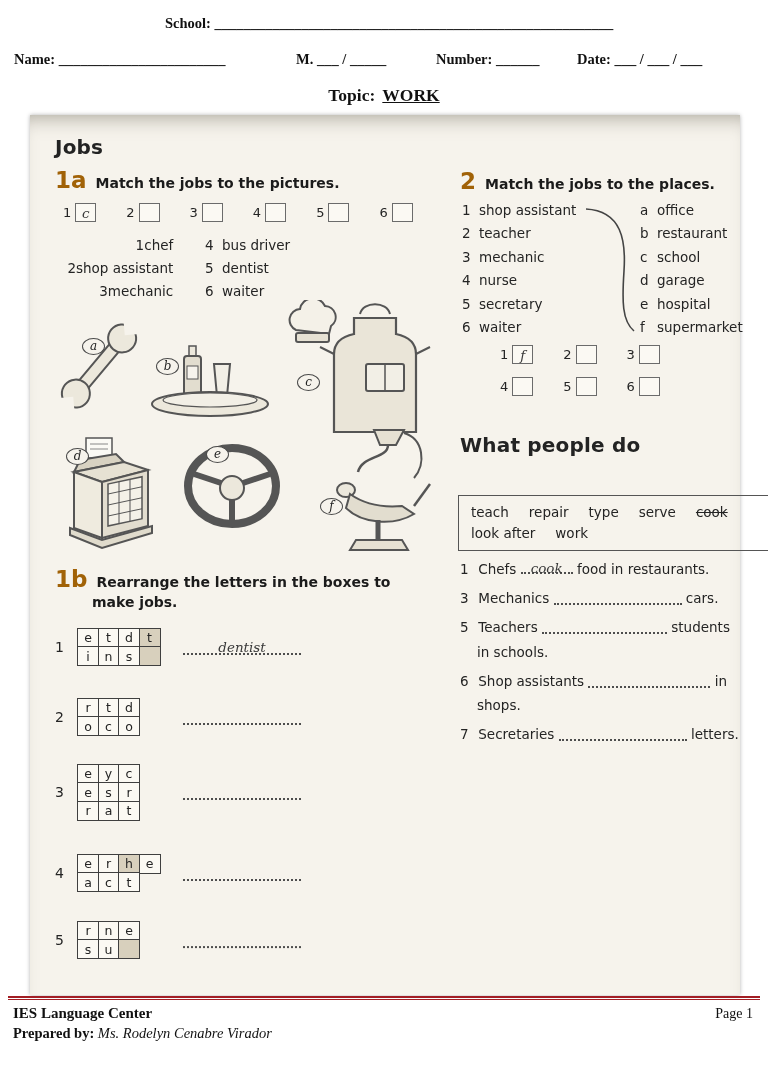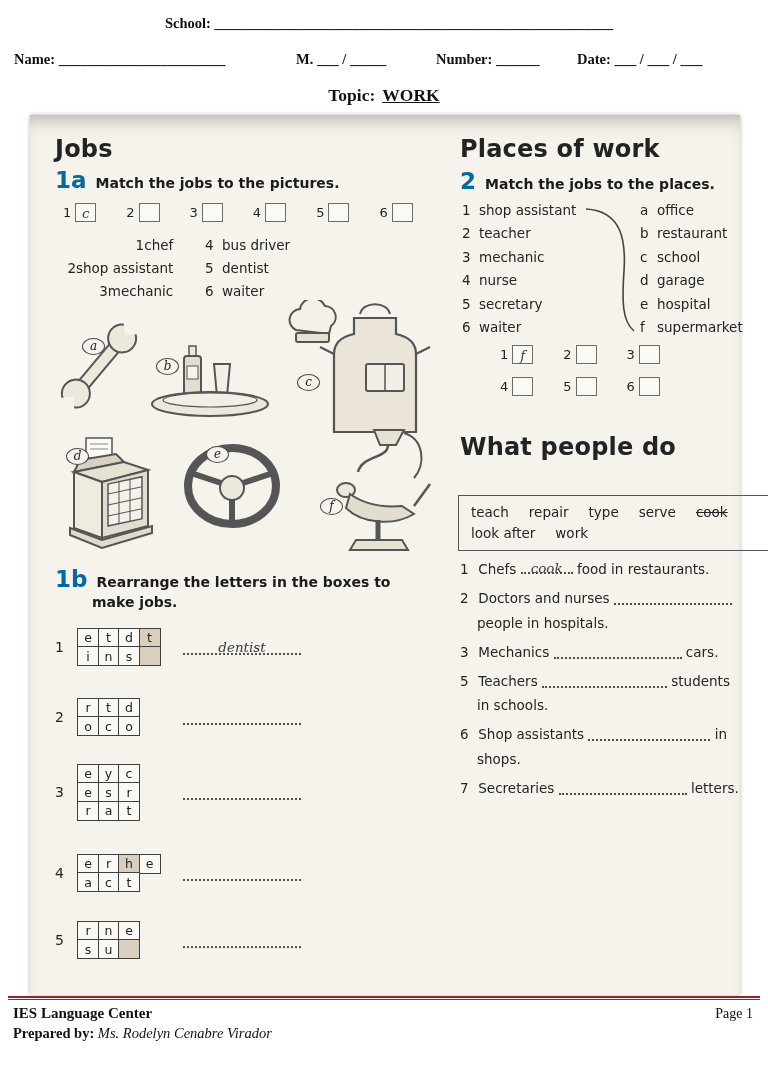--- a/index.html
+++ b/index.html
@@ -7,23 +7,23 @@
   body { position:relative; background:#ffffff; font-family:"Liberation Serif", serif; color:#111; overflow:hidden; }
 
   .hdr { position:absolute; font-weight:bold; font-size:14.5px; white-space:nowrap; }
   .topic { position:absolute; top:85px; left:0; width:100%; text-align:center; font-weight:bold; font-size:17.5px; }
   .topic .u { text-decoration:underline; margin-left:7px; }
 
   .scan { position:absolute; left:30px; top:115px; width:710px; height:880px; background:#f6f3ec;
           box-shadow:0 0 4px rgba(0,0,0,.3), inset 0 16px 20px -14px rgba(90,85,70,.5);
           font-family:"DejaVu Sans", sans-serif; color:#242424; }
 
-  .wsh { position:absolute; font-size:24px; font-weight:bold; color:#232323; letter-spacing:.2px; }
+  .wsh { position:absolute; font-size:20px; font-weight:bold; color:#232323; letter-spacing:.2px; }
   .exline { position:absolute; }
-  .exnum { font-size:23px; font-weight:bold; color:#0369a1; margin-right:9px; }
+  .exnum { font-size:23px; font-weight:bold; color:#a16207; margin-right:9px; }
   .exinstr { font-weight:bold; font-size:14px; color:#1b1b1b; }
   .hang { padding-left:37px; text-indent:-37px; width:352px; line-height:19px; }
   .hang .exnum { text-indent:0; }
 
   .boxrow { position:absolute; display:flex; gap:30px; }
   .pair { display:flex; align-items:center; gap:4px; font-size:13px; }
   .abox { width:21px; height:19px; border:1.5px solid #6b6b6b; background:#fbf9f3; display:flex; align-items:center; justify-content:center; }
   .hand { font-family:"DejaVu Serif", serif; font-style:italic; font-size:13.5px; color:#3a3a3a; }
 
   .joblist { position:absolute; font-size:13.5px; line-height:23px; }
@@ -322,21 +322,20 @@
       </div>
       <div class="grow">
         <span class="cell">s</span>
         <span class="cell">u</span>
         <span class="cell sh"></span>
       </div>
     </div>
     <span class="gans"><span class="hand"></span></span>
   </div>
 
-  <div class="wsh" style="left:430px; top:20px;">Places of work</div>
 
   <div class="exline" style="left:430px; top:53px;">
     <span class="exnum">2</span><span class="exinstr">Match the jobs to the places.</span>
   </div>
 
   <div class="marea" style="left:432px; top:84px; width:285px; height:145px;">
     <svg class="mline" width="285" height="145" viewBox="0 0 285 145">
       <path d="M124 10 C160 12 164 42 162 72 C160 102 160 122 172 132" fill="none" stroke="#444" stroke-width="1.6"></path>
     </svg>
     <div class="mjobs">
@@ -411,26 +410,20 @@
   </div>
 
   <div class="sents" style="left:430px; top:442px; width:281px;">
     <div class="sent">
       <span class="sn">1</span>
       <span>Chefs</span>
       <span class="sblank" style="width:52px;"><span class="hand">cook</span></span>
       <span>food in restaurants.</span>
     </div>
     <div class="sent">
-      <span class="sn">2</span>
-      <span>Doctors and nurses</span>
-      <span class="sblank" style="width:118px;"><span class="hand"></span></span>
-      <span>people in hospitals.</span>
-    </div>
-    <div class="sent">
       <span class="sn">3</span>
       <span>Mechanics</span>
       <span class="sblank" style="width:128px;"><span class="hand"></span></span>
       <span>cars.</span>
     </div>
     <div class="sent">
       <span class="sn">5</span>
       <span>Teachers</span>
       <span class="sblank" style="width:125px;"><span class="hand"></span></span>
       <span>students in schools.</span>

